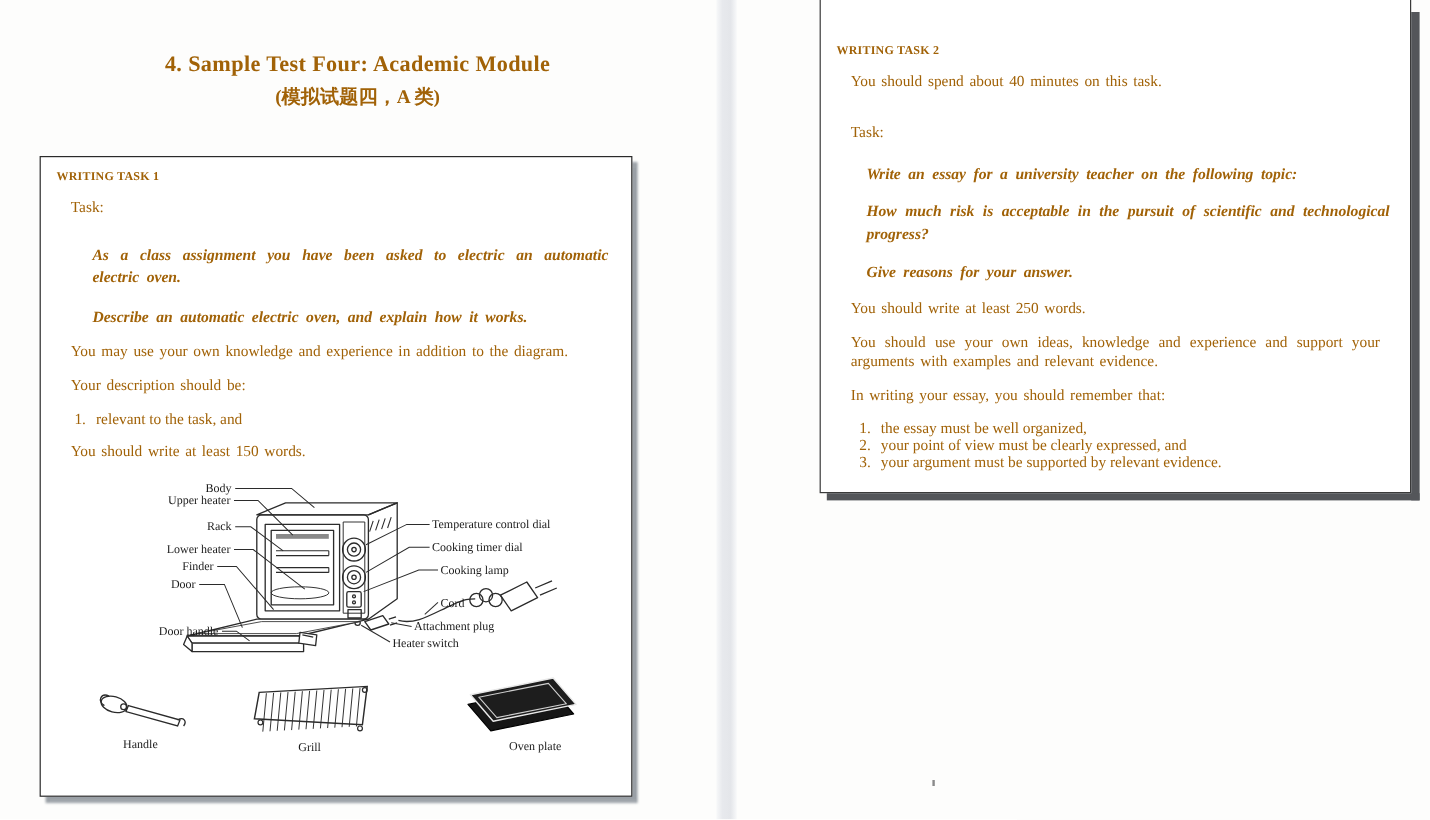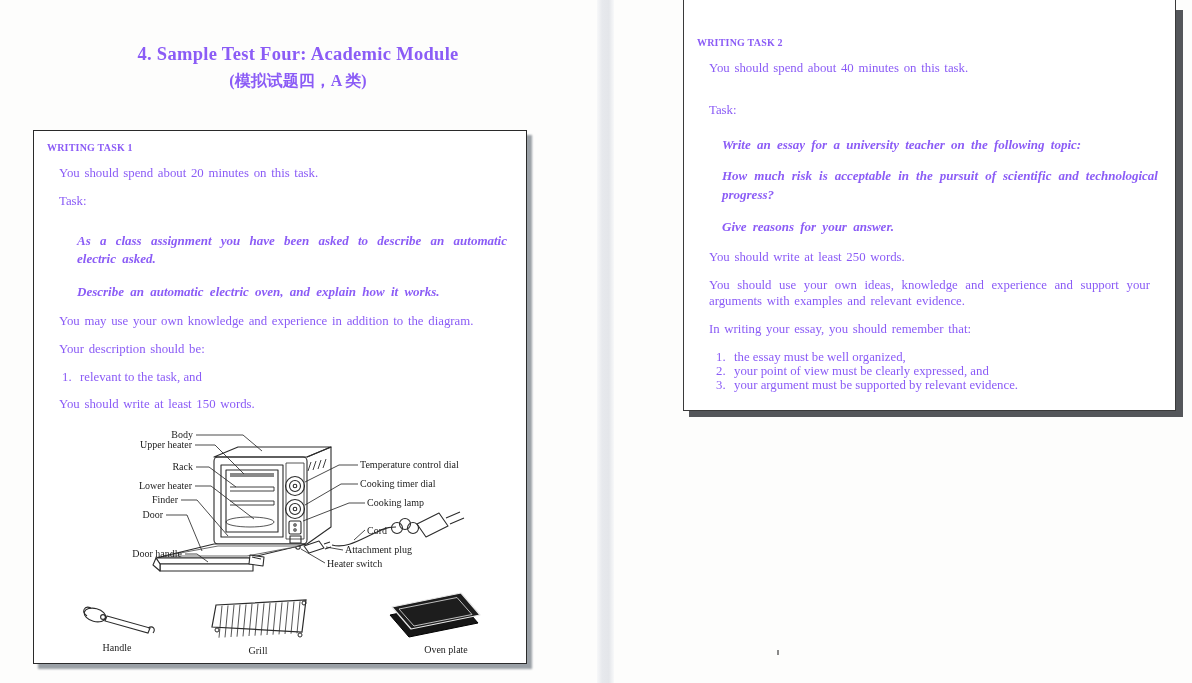--- a/index.html
+++ b/index.html
@@ -1,17 +1,17 @@
 <!DOCTYPE html>
 <html><head>
 <meta charset="utf-8">
 <style>
   html,body{margin:0;padding:0;background:#fff;}
   .screen{position:relative;width:1192px;height:683px;background:#fdfdfc;overflow:hidden;
-          font-family:"Liberation Serif","DejaVu Serif",serif;color:#8b5cf6;}
+          font-family:"Liberation Serif","DejaVu Serif",serif;color:#a16207;}
   .gutter{position:absolute;left:597px;top:0;width:17px;height:683px;
           background:linear-gradient(90deg,#f7f8f9 0%,#e7e9ed 30%,#e4e6ea 70%,#f8f9fa 100%);}
   
   .page-left{position:absolute;left:0;top:0;width:597px;height:683px;}
   .title{position:absolute;left:8px;top:44px;width:580px;text-align:center;font-weight:bold;}
   .title .l1{font-size:18.5px;letter-spacing:.3px;}
   .title .l2{font-size:16px;margin-top:6px;}
   .box1{position:absolute;left:33px;top:130px;width:494px;height:534px;box-sizing:border-box;
         background:#fff;border:1.6px solid #2a2a2a;box-shadow:5px 5px 2px #9aa0a6;
         padding:11px 13px 0 13px;}
@@ -45,23 +45,22 @@
   <div class="gutter"></div>
 
   <section class="page-left">
     <div class="title">
       <div class="l1">4.  Sample Test Four: Academic Module</div>
       <div class="l2">(模拟试题四，A 类)</div>
     </div>
 
     <div class="box1">
       <h2 class="task-head">WRITING TASK 1</h2>
-      <p class="bp">You should spend about 20 minutes on this task.</p>
       <p class="bp mt10">Task:</p>
-      <p class="prompt mt22">As a class assignment you have been asked to describe an automatic electric asked.</p>
+      <p class="prompt mt22">As a class assignment you have been asked to electric an automatic electric oven.</p>
       <p class="prompt mt14">Describe an automatic electric oven, and explain how it works.</p>
       <p class="bp mt9">You may use your own knowledge and experience in addition to the diagram.</p>
       <p class="bp mt9">Your description should be:</p>
       <div class="li">
         <span class="num">1.</span><span>relevant to the task, and</span>
       </div>
       <p class="bp mt13">You should write at least 150 words.</p>
 
       <svg class="diagram" width="466" height="245" viewBox="0 0 466 245">
 

